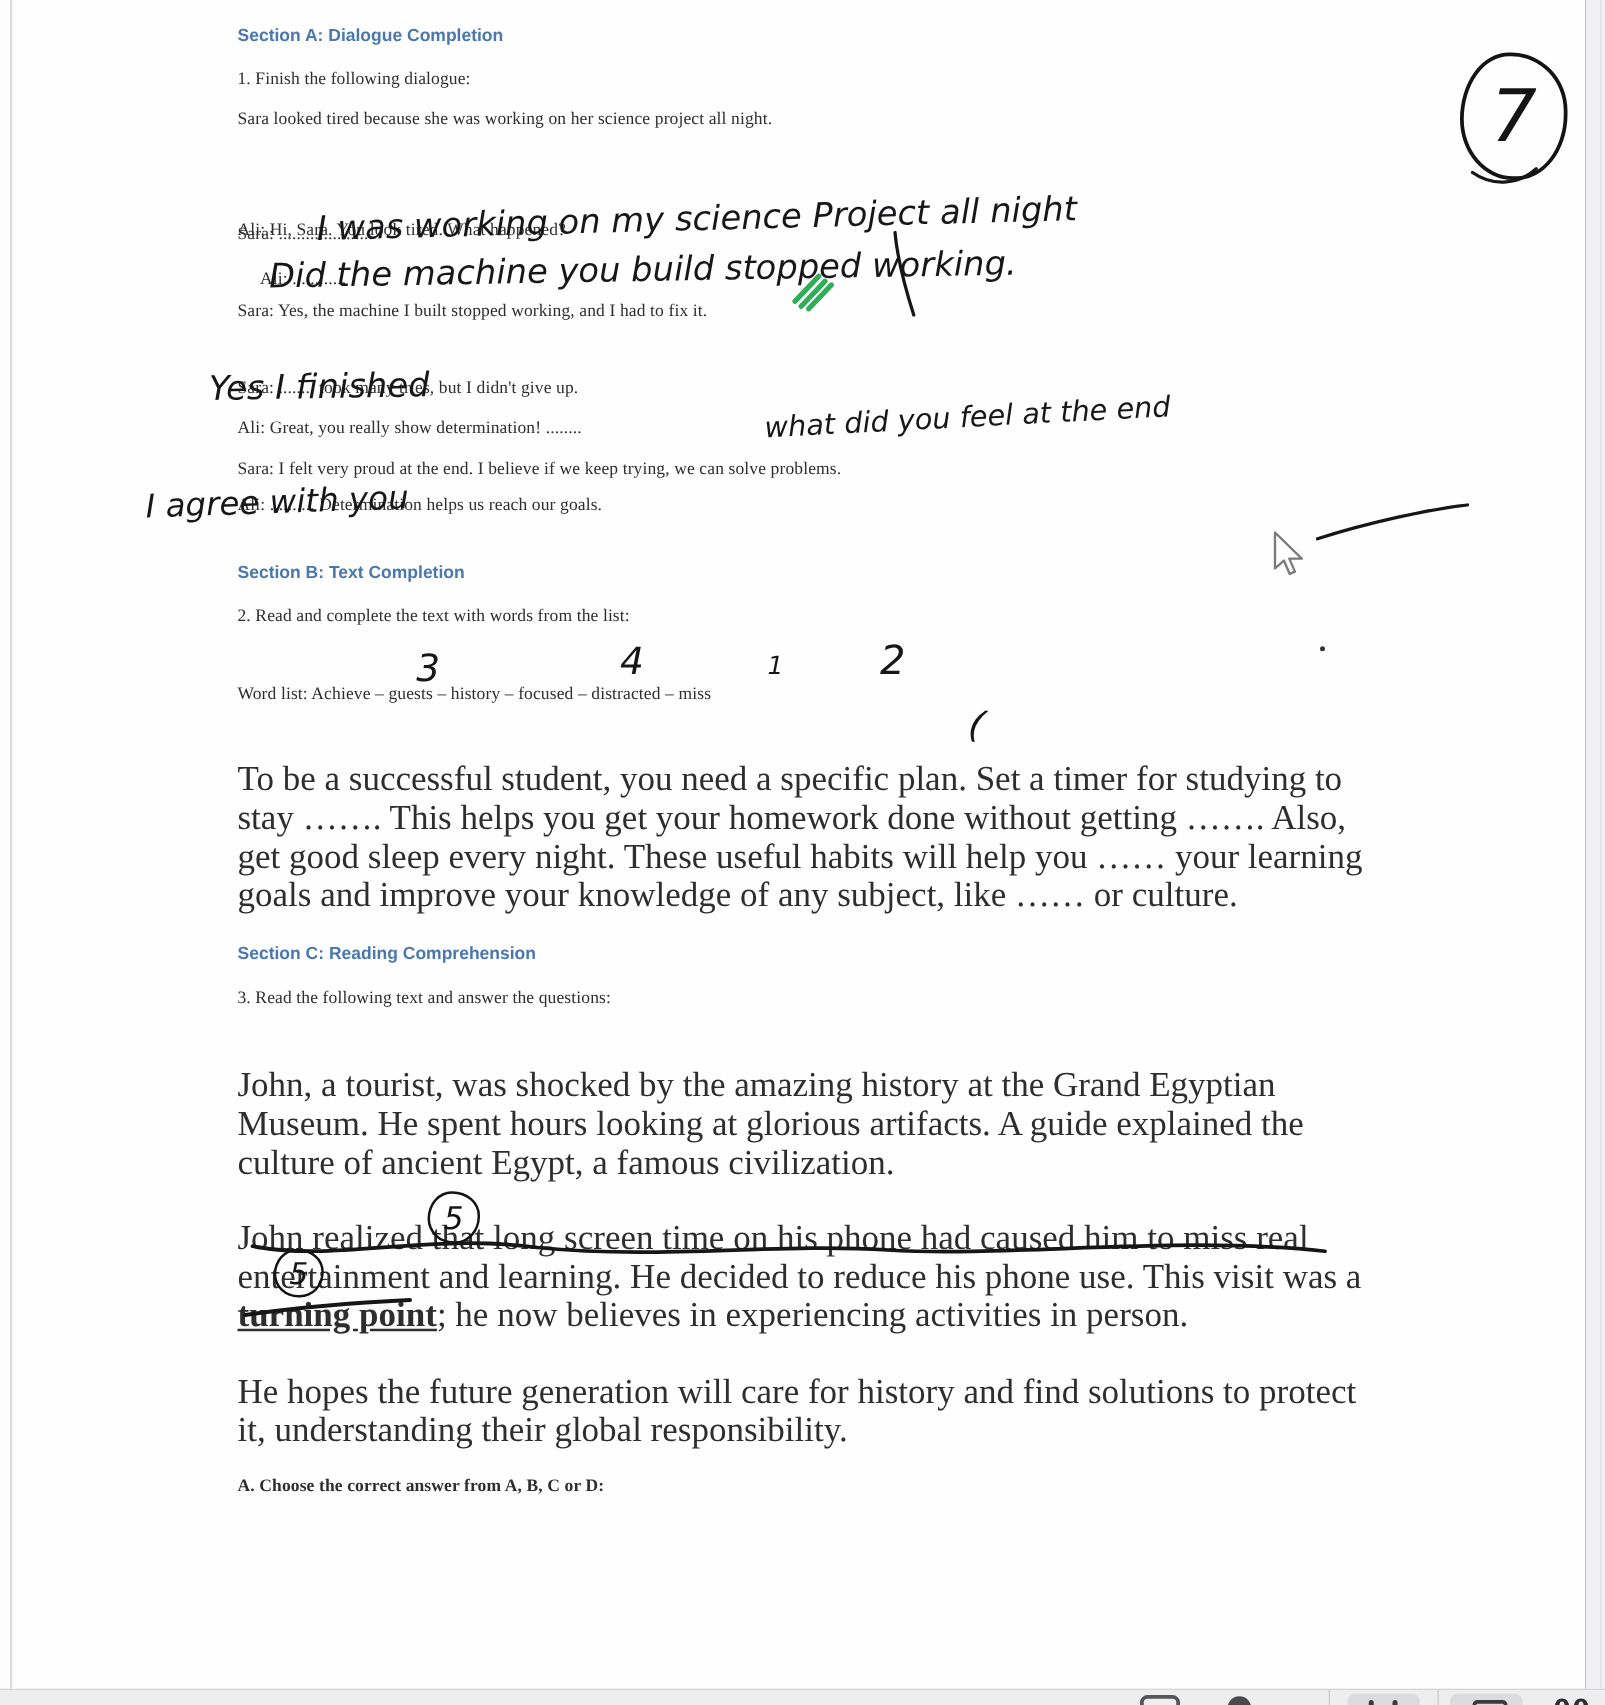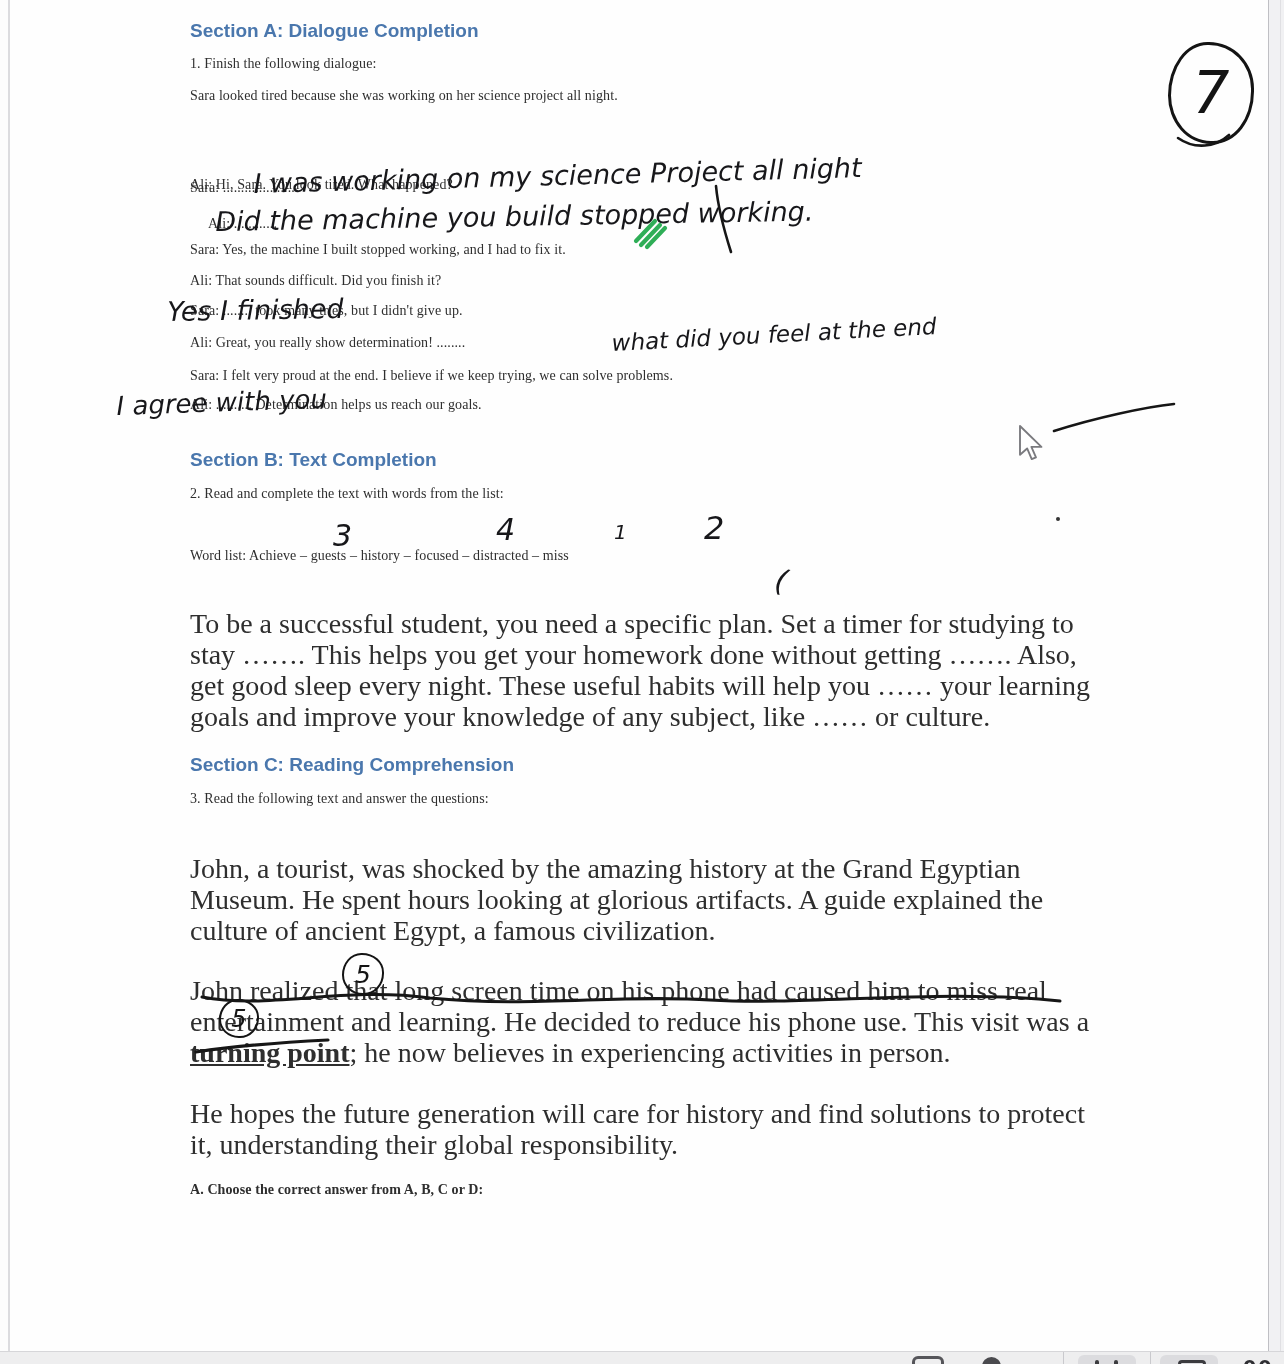--- a/index.html
+++ b/index.html
@@ -5,21 +5,21 @@
   html,body{margin:0;padding:0;width:1284px;height:1364px;overflow:hidden;background:#fafafa;}
   .viewport{position:relative;width:1284px;height:1364px;background:#fdfdfd;}
   .left-edge{position:absolute;left:8px;top:0;width:2px;height:1351px;background:#dcdcdf;}
   .page{position:absolute;left:10px;top:0;width:1258px;height:1351px;background:#fefefe;}
   .page-edge-right{position:absolute;left:1268px;top:0;width:1px;height:1351px;background:#bfbfc4;}
   .scroll-track{position:absolute;left:1269px;top:0;width:15px;height:1351px;background:#f1f1f3;border-right:1px solid #e2e2e5;}
   .scroll-inner-line{position:absolute;left:11px;top:0;width:1px;height:100%;background:#e0e0e3;}
 
   .pline{position:absolute;left:180px;font-family:"Liberation Serif",serif;font-size:14px;color:#2e2e2e;white-space:nowrap;letter-spacing:.1px;}
   .pblock{position:absolute;left:180px;width:908px;font-family:"Liberation Serif",serif;font-size:28px;line-height:31px;color:#2e2e2e;}
-  .heading{position:absolute;left:180px;font-family:"Liberation Sans",sans-serif;font-weight:bold;font-size:19px;color:#4a77ad;white-space:nowrap;}
+  .heading{position:absolute;left:180px;font-family:"Liberation Sans",sans-serif;font-weight:bold;font-size:14px;color:#4a77ad;white-space:nowrap;}
   .bold{font-weight:bold;}
   .turning{font-weight:bold;text-decoration:underline;}
 
   .hw{position:absolute;font-family:"DejaVu Sans",sans-serif;font-style:italic;color:#17171a;white-space:nowrap;transform-origin:left top;}
   .hw-circle{position:absolute;display:flex;align-items:center;justify-content:center;border:3px solid #141414;border-radius:48% 55% 50% 52%/55% 48% 54% 50%;font-family:"DejaVu Sans",sans-serif;font-style:italic;color:#141414;}
 
   .ink{position:absolute;left:0;top:0;pointer-events:none;}
 
   .bottom-bar{position:absolute;left:0;top:1351px;width:1284px;height:13px;background:#eeeeef;border-top:1px solid #d6d6d9;overflow:hidden;}
   .bb-sq{position:absolute;left:912px;top:4px;width:26px;height:20px;border:3px solid #55555a;border-radius:6px;background:transparent;}
@@ -39,21 +39,20 @@
   <div class="page">
 
     <div class="heading" style="top:20px;">Section A: Dialogue Completion</div>
     <div class="pline" style="top:56px;">1. Finish the following dialogue:</div>
     <div class="pline" style="top:88px;">Sara looked tired because she was working on her science project all night.</div>
 
     <div class="pline" style="top:149px;margin-top:28px;">Ali: Hi, Sara. You look tired. What happened?</div>
     <div class="pline" style="top:180px;">Sara: .....................</div>
     <div class="pline" style="top:216px;margin-left:18px;">Ali: ............</div>
     <div class="pline" style="top:242px;">Sara: Yes, the machine I built stopped working, and I had to fix it.</div>
-    <div class="pline" style="top:273px;">Ali: That sounds difficult. Did you finish it?</div>
     <div class="pline" style="top:303px;">Sara: ........ took many tries, but I didn't give up.</div>
     <div class="pline" style="top:335px;text-align:right;">Ali: Great, you really show determination! ........</div>
     <div class="pline" style="top:368px;">Sara: I felt very proud at the end. I believe if we keep trying, we can solve problems.</div>
     <div class="pline" style="top:397px;">Ali: .......... Determination helps us reach our goals.</div>
 
     <div class="heading" style="top:449px;">Section B: Text Completion</div>
     <div class="pline" style="top:486px;">2. Read and complete the text with words from the list:</div>
     <div class="pline" style="top:548px;">Word list: Achieve – guests – history – focused – distracted – miss</div>
     <div class="pblock" style="top:608px;">To be a successful student, you need a specific plan. Set a timer for studying to stay ……. This helps you get your homework done without getting ……. Also, get good sleep every night. These useful habits will help you …… your learning goals and improve your knowledge of any subject, like …… or culture.</div>
 

